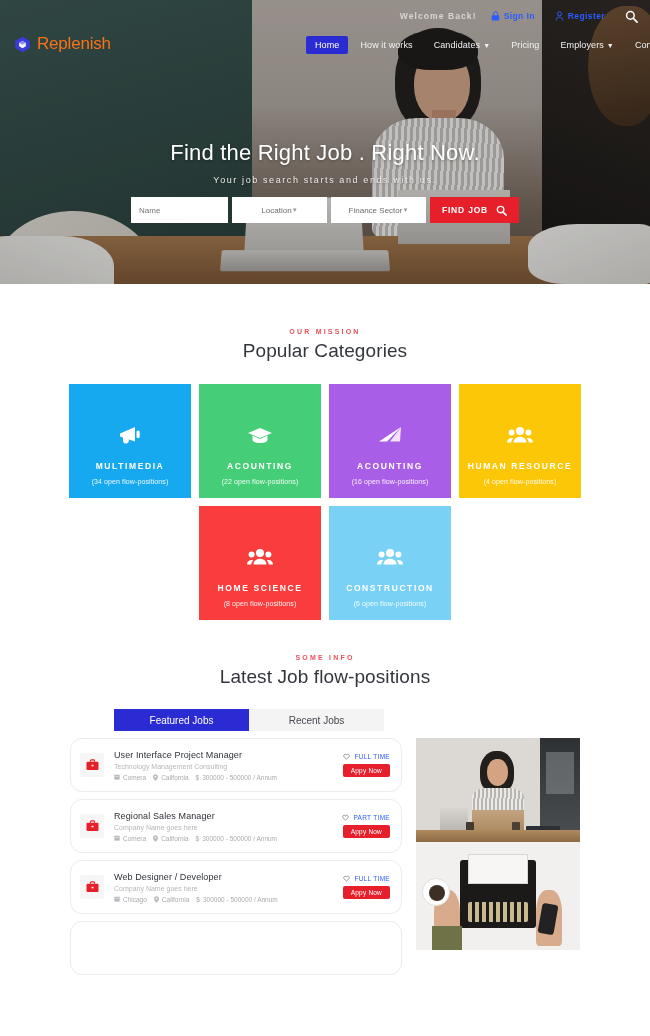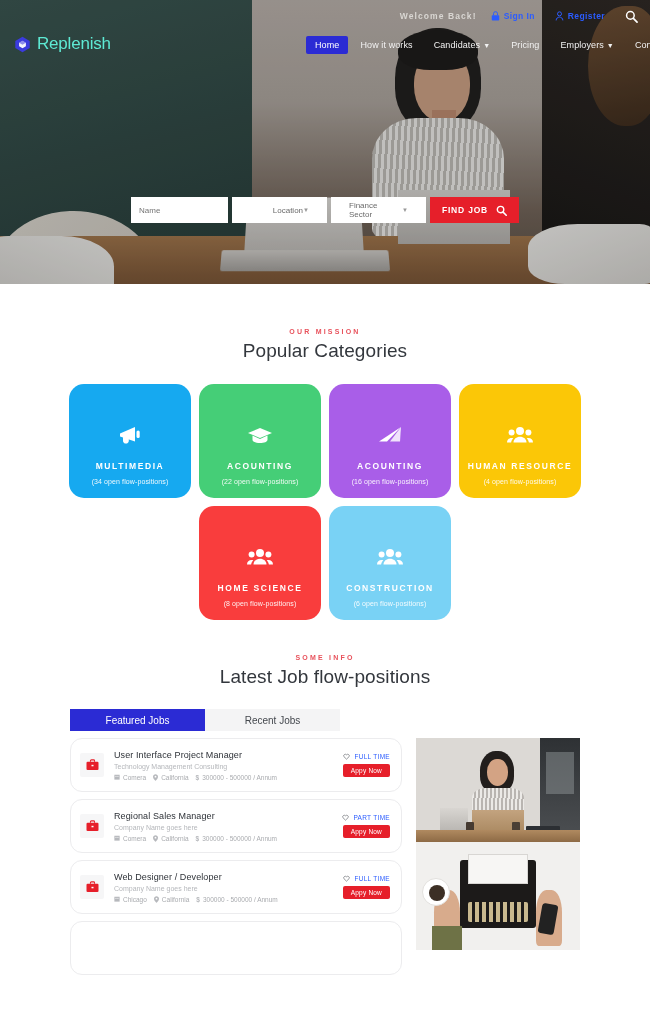--- a/index.html
+++ b/index.html
@@ -112,21 +112,21 @@
   .nav-bar {
     position:absolute; top:36px; left:0; width:650px; height:24px;
     display:flex; align-items:center; z-index:6;
   }
   .logo {
     display:flex; align-items:center; gap:6px;
     position:absolute; left:14px; top:-2px;
   }
   .logo-mark { width:17px; height:17px; display:block; }
   .logo-txt {
-    font-size:17px; color:#5eead4; letter-spacing:-.2px; font-weight:400;
+    font-size:17px; color:#f97316; letter-spacing:-.2px; font-weight:400;
   }
   .nav-items {
     position:absolute; left:282px; top:0;
     display:flex; align-items:center; gap:3px;padding-left:24px;
   }
   .nav-item {
     font-size:9px; color:#f2f2f2; padding:4px 9px; letter-spacing:.1px;
     cursor:pointer; display:flex; align-items:center; gap:3px; white-space:nowrap;
   }
   .nav-item.active { background:#2b2bd4; color:#fff; border-radius:2px; }
@@ -149,22 +149,22 @@
     position:absolute; left:131px; top:197px; width:388px; height:26px;
     display:flex; z-index:5;
   }
   .sf {
     height:26px; background:#fff; border:0; font-size:8px; color:#6b6b6b;
     padding:0 8px; font-family:"Liberation Sans", sans-serif;
   }
   .sf-name { width:97px; }
   .sf-sel {
     width:95px; margin-left:4px; position:relative;
-    display:flex; align-items:center; justify-content:flex-end;
-    background:#fff; padding:0 18px; font-size:8px; color:#6b6b6b; cursor:pointer;
+    display:flex; align-items:center; justify-content:center;
+    background:#fff; padding:0 12px; font-size:8px; color:#6b6b6b; cursor:pointer;
   }
   .sf-sel .ar { font-size:6px; color:#999; }
   .find-btn {
     margin-left:4px; width:89px; height:26px; background:#e61f2a;
     display:flex; align-items:center; justify-content:center; gap:8px;
     color:#fff; font-size:8.5px; font-weight:700; letter-spacing:.8px; cursor:pointer;text-align:center;
   }
 
   .dots {
     position:absolute; left:0; top:302px; width:650px;
@@ -184,33 +184,33 @@
   }
 
   
   .cats { margin-top:22px; }
   .cat-row {
     display:flex; justify-content:center; gap:8px;
   }
   .cat-row + .cat-row { margin-top:8px; }
   .cat {
     width:122px; height:114px; display:flex; flex-direction:column;
-    align-items:center; justify-content:center; cursor:pointer; padding-top:24px;border-radius:15px;
+    align-items:center; justify-content:center; cursor:pointer; padding-top:24px;
   }
   .cat-ic { height:26px; display:flex; align-items:center; justify-content:center; margin-bottom:13px; }
   .cat-name {
     font-size:8.5px; color:#fff; font-weight:700; letter-spacing:1.6px; text-align:center;
   }
   .cat-count { margin-top:7px; font-size:7px; color:rgba(255,255,255,.92); letter-spacing:.1px; }
 
   
   .jobs-sec { margin-top:34px; }
   .jobs-wrap { margin-top:21px; padding:0 70px; display:flex; gap:14px; }
   .jobs-left { width:340px; }
-  .tabs { display:flex; }
+  .tabs { display:flex;margin-left:44px; }
   .tab {
     width:135px; height:22px; display:flex; align-items:center; justify-content:center;
     font-size:10px; cursor:pointer; background:#f4f4f5; color:#44484e;
   }
   .tab.on { background:#2b2bd4; color:#fff; font-weight:400; }
   .job {
     margin-top:7px; background:#fff; border:1px solid #ececee; border-radius:12px;
     height:54px; display:flex; align-items:center; padding:0 9px; position:relative;
   }
   .job-ic {
@@ -330,20 +330,24 @@
       <div class="nav-item">
         <span>Employers</span>
         <span class="caret">▼</span>
       </div>
       <div class="nav-item">
         <span>Contact</span>
       </div>
     </div>
   </div>
 
+  <div class="hero-content">
+    <div class="hero-title">Find the Right Job . Right Now.</div>
+    <div class="hero-sub">Your job search starts and ends with us.</div>
+  </div>
 
   <div class="search-row">
     <input class="sf sf-name" type="text" placeholder="Name" style="">
     <div class="sf-sel">
       <span>Location</span>
       <span class="ar">▼</span>
     </div>
     <div class="sf-sel">
       <span>Finance Sector</span>
       <span class="ar">▼</span>

